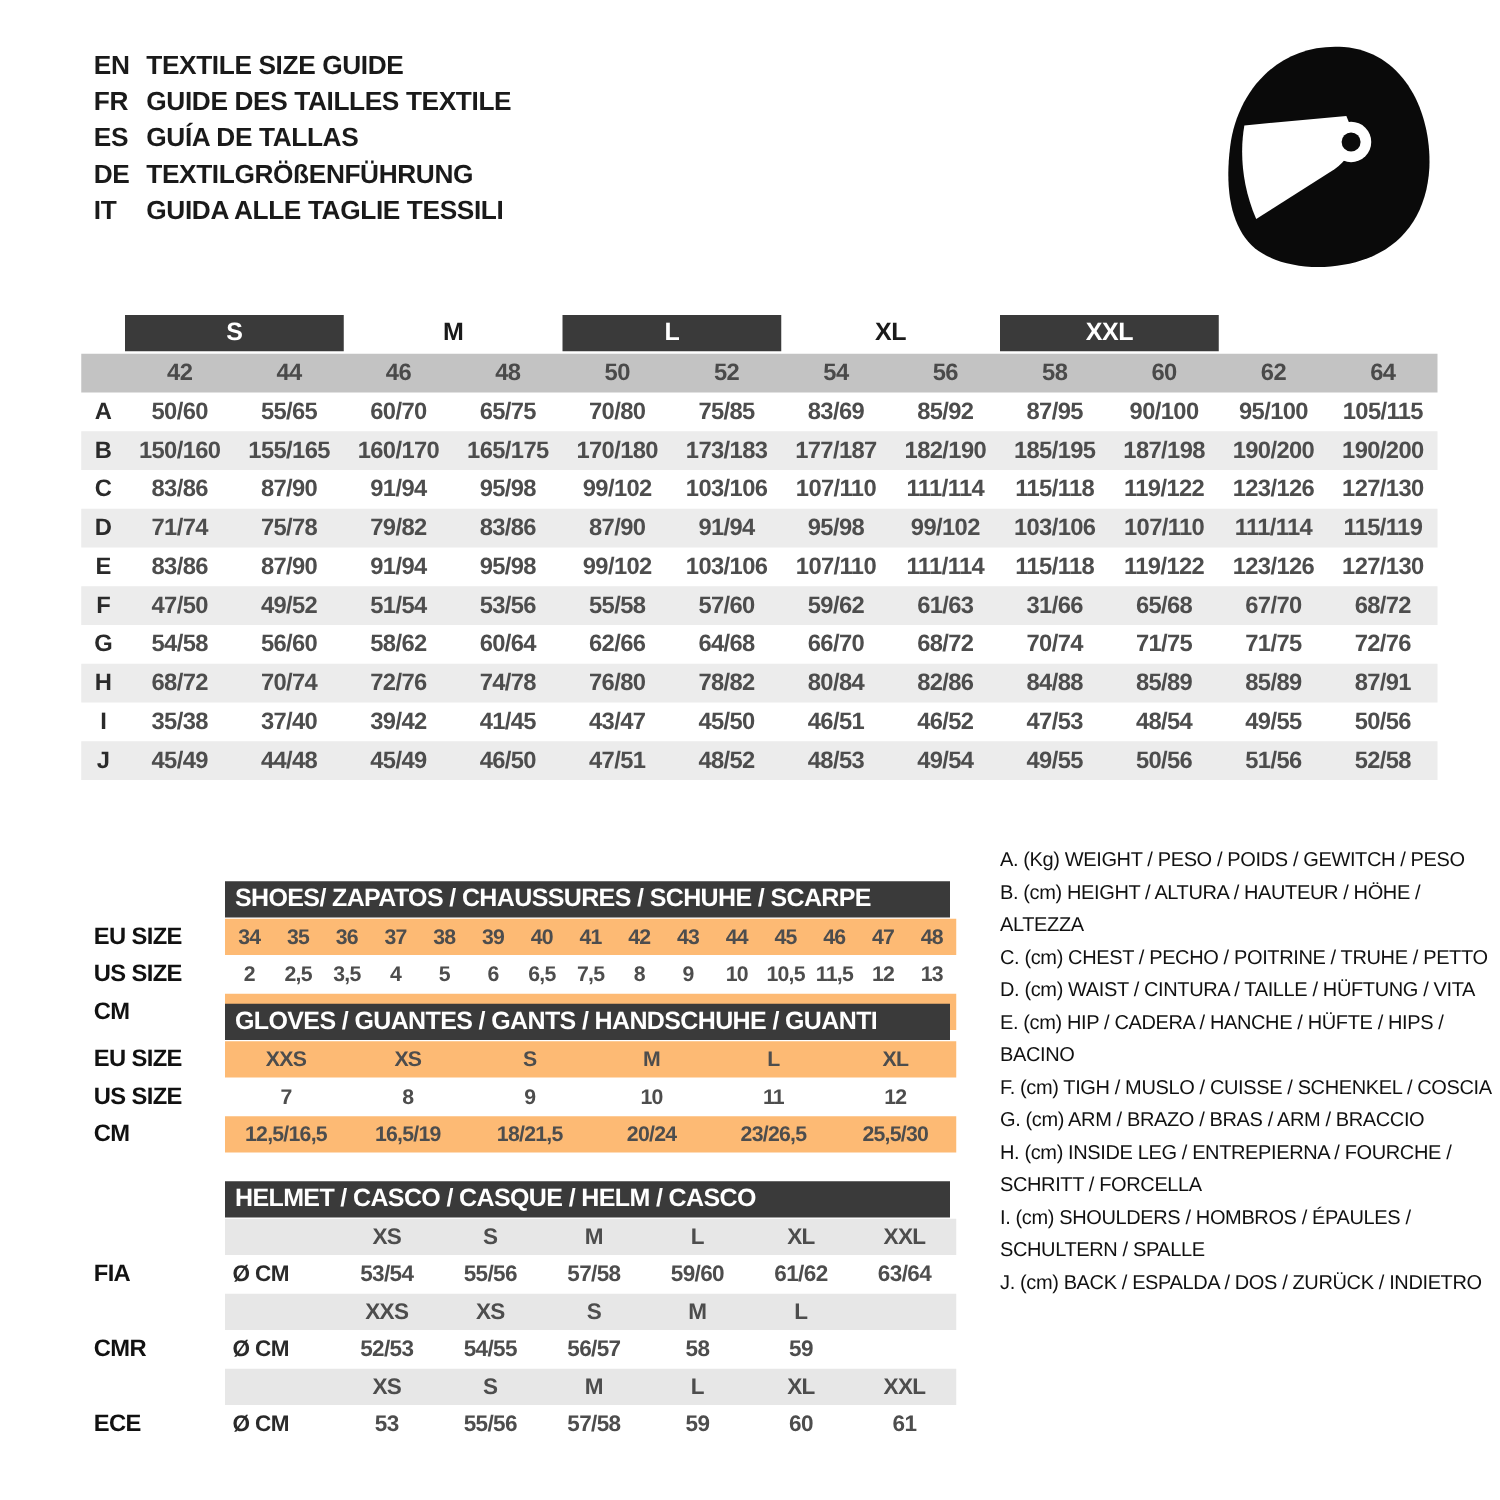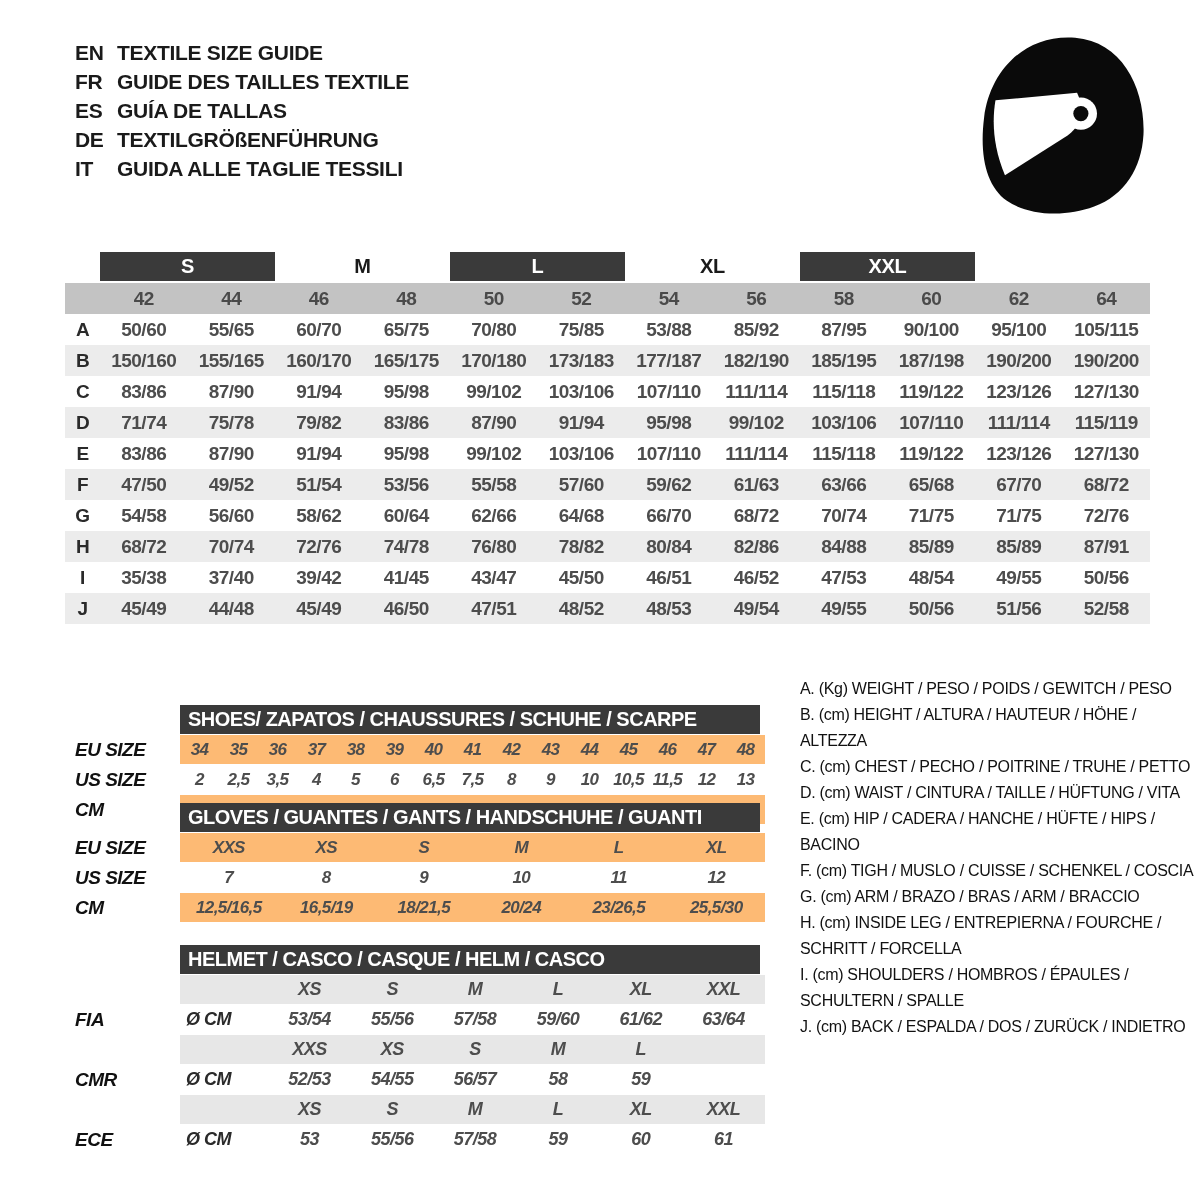--- a/index.html
+++ b/index.html
@@ -29,21 +29,21 @@
   .m-row.stripe{background:#ececec;}
   .cell.letter{color:#2a2a2a;font-size:19px;}
   
   .sec{position:absolute;left:65px;width:700px;}
   .sec-shoes{top:672px;margin-top:33px;}
   .sec-gloves{top:803px;}
   .sec-helmet{top:945px;}
   .sec-titlebar{margin-left:115px;width:580px;height:29px;background:#3a3a3a;
         display:flex;align-items:center;box-sizing:border-box;padding-left:8px;}
   .sec-titlebar span{color:#ffffff;font-weight:bold;font-size:20px;letter-spacing:-0.5px;white-space:nowrap;}
-  .sec-row{display:flex;height:29px;margin-top:1px;font-style:italic;}
+  .sec-row{display:flex;height:29px;margin-top:1px;}
   .sec-label{width:115px;display:flex;align-items:center;box-sizing:border-box;
         padding-left:10px;font-weight:bold;font-size:19px;letter-spacing:-0.5px;color:#111;}
   .sec-values{flex:1;display:grid;grid-auto-flow:column;grid-auto-columns:1fr;}
   .sec-values.stripe{background:#fdba74;}
   .sec-values .cell{font-size:17px;letter-spacing:-0.6px;}
   .helm-values{flex:1;display:grid;grid-template-columns:88px repeat(6,1fr);}
   .helm-values.stripe{background:#e7e7e7;}
   .helm-values .cell{font-size:18px;letter-spacing:-0.5px;}
   .helm-values .cell.unit{color:#2a2a2a;justify-content:flex-start;padding-left:6px;}
   
@@ -110,21 +110,21 @@
     </div>
   <div>
       <div class="grid12 m-row">
         <div class="cell letter">A</div>
         <div class="cell">50/60</div>
         <div class="cell">55/65</div>
         <div class="cell">60/70</div>
         <div class="cell">65/75</div>
         <div class="cell">70/80</div>
         <div class="cell">75/85</div>
-        <div class="cell">53/88</div>
+        <div class="cell">83/69</div>
         <div class="cell">85/92</div>
         <div class="cell">87/95</div>
         <div class="cell">90/100</div>
         <div class="cell">95/100</div>
         <div class="cell">105/115</div>
       </div>
       <div class="grid12 m-row stripe">
         <div class="cell letter">B</div>
         <div class="cell">150/160</div>
         <div class="cell">155/165</div>
@@ -187,21 +187,21 @@
       <div class="grid12 m-row stripe">
         <div class="cell letter">F</div>
         <div class="cell">47/50</div>
         <div class="cell">49/52</div>
         <div class="cell">51/54</div>
         <div class="cell">53/56</div>
         <div class="cell">55/58</div>
         <div class="cell">57/60</div>
         <div class="cell">59/62</div>
         <div class="cell">61/63</div>
-        <div class="cell">63/66</div>
+        <div class="cell">31/66</div>
         <div class="cell">65/68</div>
         <div class="cell">67/70</div>
         <div class="cell">68/72</div>
       </div>
       <div class="grid12 m-row">
         <div class="cell letter">G</div>
         <div class="cell">54/58</div>
         <div class="cell">56/60</div>
         <div class="cell">58/62</div>
         <div class="cell">60/64</div>

